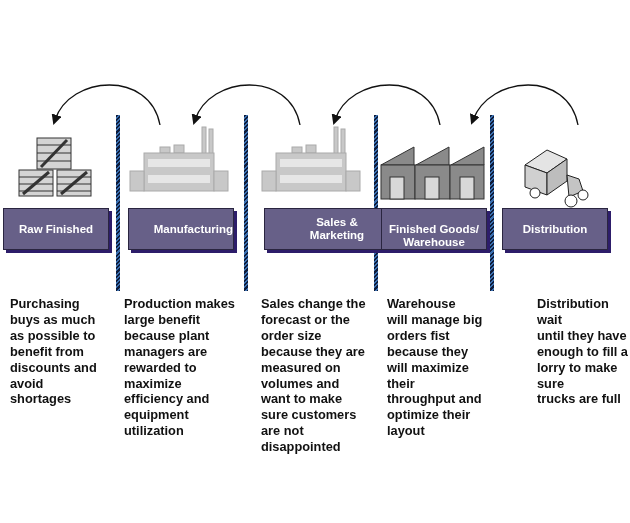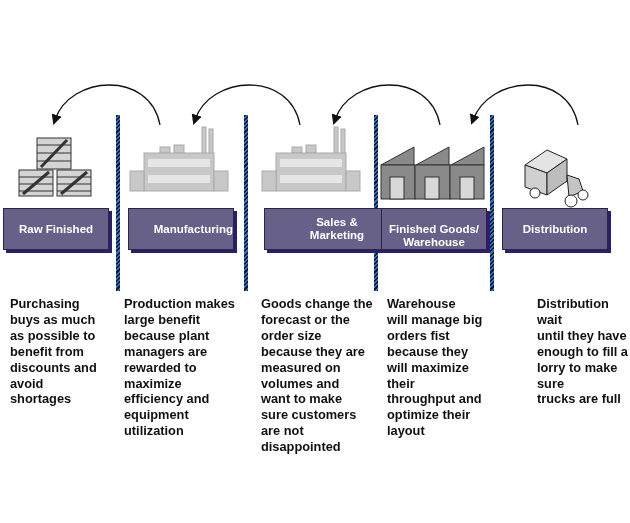--- a/index.html
+++ b/index.html
@@ -135,21 +135,21 @@
 shortages</div>
 <div class="desc" style="left:124px;">Production makes
 large benefit
 because plant
 managers are
 rewarded to
 maximize
 efficiency and
 equipment
 utilization</div>
-<div class="desc" style="left:261px;">Goods change the
+<div class="desc" style="left:261px;">Sales change the
 forecast or the
 order size
 because they are
 measured on
 volumes and
 want to make
 sure customers
 are not
 disappointed</div>
 <div class="desc" style="left:387px;">Warehouse

